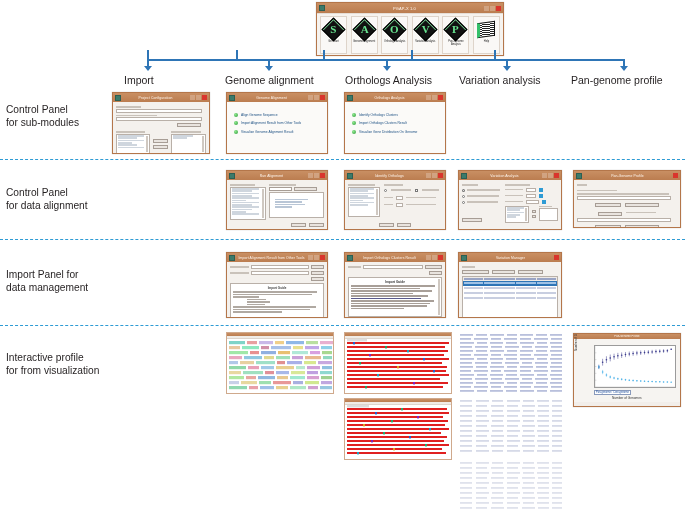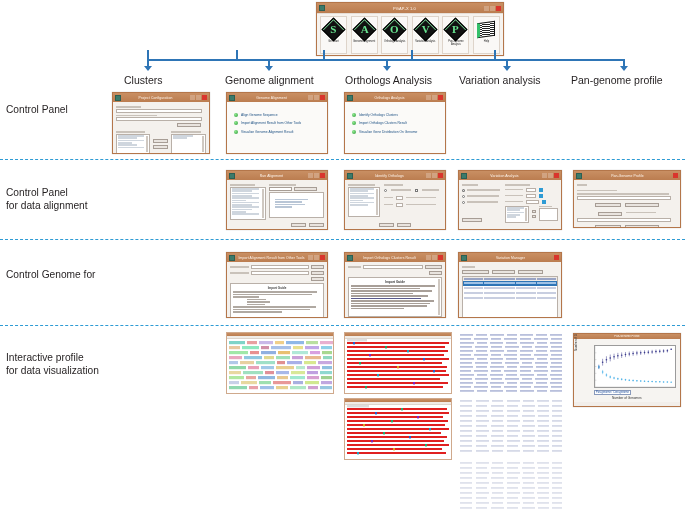--- a/index.html
+++ b/index.html
@@ -249,45 +249,47 @@
 <div class="ln" style="left:268px; top:59px; width:2px; height:9px;"></div>
 <div class="ln" style="left:386px; top:59px; width:2px; height:9px;"></div>
 <div class="ln" style="left:506px; top:59px; width:2px; height:9px;"></div>
 <div class="ln" style="left:623px; top:59px; width:2px; height:9px;"></div>
 <div class="arrow-dn" style="left:144px; top:66px;"></div>
 <div class="arrow-dn" style="left:265px; top:66px;"></div>
 <div class="arrow-dn" style="left:383px; top:66px;"></div>
 <div class="arrow-dn" style="left:503px; top:66px;"></div>
 <div class="arrow-dn" style="left:620px; top:66px;"></div>
 
-<div class="colhdr" style="left:124px; top:74px;">Clusters</div>
+<div class="colhdr" style="left:124px; top:74px;">Import</div>
 <div class="colhdr" style="left:225px; top:74px;">Genome alignment</div>
 <div class="colhdr" style="left:345px; top:74px;">Orthologs Analysis</div>
 <div class="colhdr" style="left:459px; top:74px;">Variation analysis</div>
 <div class="colhdr" style="left:571px; top:74px;">Pan-genome profile</div>
 
 <div class="rowlbl" style="top:103px;">
   <div>Control Panel</div>
+  <div>for sub-modules</div>
 </div>
 <div class="dash" style="top:159px;"></div>
 
 <div class="rowlbl" style="top:186px;">
   <div>Control Panel</div>
   <div>for data alignment</div>
 </div>
 <div class="dash" style="top:239px;"></div>
 
 <div class="rowlbl" style="top:268px;">
-  <div>Control Genome for</div>
+  <div>Import Panel for</div>
+  <div>data management</div>
 </div>
 <div class="dash" style="top:325px;"></div>
 
 <div class="rowlbl" style="top:351px;">
   <div>Interactive profile</div>
-  <div>for data visualization</div>
+  <div>for from visualization</div>
 </div>
 
 <div class="win" id="win-startup" style="left:112px; top:92px; width:98px; height:62px;">
   <div class="win-tb">
     <div class="ico"></div>
     <div class="ttl">Project Configuration</div>
     <div class="btns">
       <div class="b"></div>
       <div class="b"></div>
       <div class="b x"></div>

